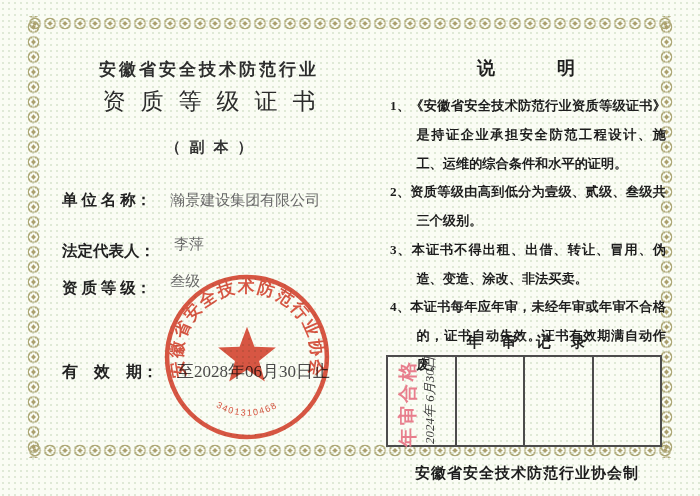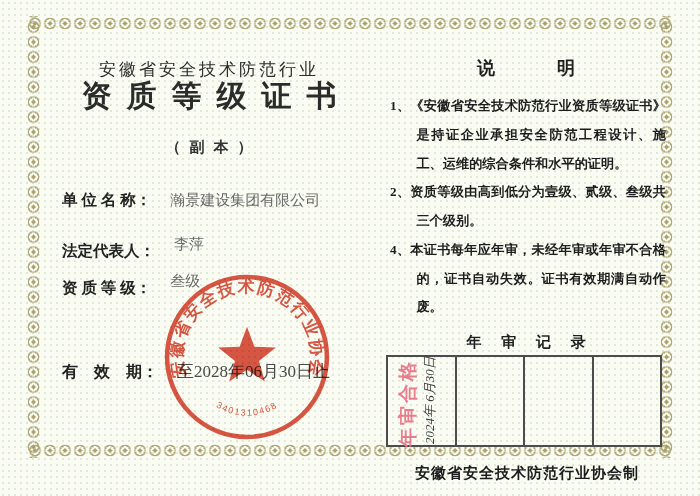--- a/index.html
+++ b/index.html
@@ -18,23 +18,23 @@
             radial-gradient(circle 2.1px at center, #ab9f6d 98%, transparent),
             radial-gradient(circle at center, transparent 4.2px, #aea877 4.4px, #aea877 5.7px, transparent 6.1px);
           background-size:15px 15px; background-position:center; }
   .edge.top    { left:0; top:0; right:0; height:15px; }
   .edge.bottom { left:0; bottom:0; right:0; height:15px; }
   .edge.left   { left:0; top:0; bottom:0; width:15px; }
   .edge.right  { right:0; top:0; bottom:0; width:15px; }
 
   
   .industry-line { position:absolute; left:58px; top:58px; width:302px; text-align:center;
-                   font-size:17px; font-weight:normal; color:#2d2d2d; letter-spacing:3px; }
-  .main-title { position:absolute; left:48px; top:76px; width:322px; text-align:center;
-                font-size:30px; font-weight:bold; color:#2b2b2b; letter-spacing:15px; text-indent:15px; }
+                   font-size:17px; font-weight:bold; color:#2d2d2d; letter-spacing:3px; }
+  .main-title { position:absolute; left:48px; top:86px; width:322px; text-align:center;
+                font-size:23px; font-weight:normal; color:#2b2b2b; letter-spacing:15px; text-indent:15px; }
   .copy-label { position:absolute; left:58px; top:138px; width:302px; text-align:center;
                 font-size:15px; font-weight:bold; color:#333; letter-spacing:9px; text-indent:9px; }
 
   .field { position:absolute; left:62px; white-space:nowrap; }
   .field .lbl { font-size:15.5px; font-weight:bold; color:#222; }
   .field .val { font-size:15px; color:#686868; margin-left:19px; }
   .field .val.raised { position:relative; top:-7px; }
   .f-name  { top:190px; }
   .f-legal { top:241px;text-align:center; }
   .f-grade { top:278px; }
@@ -118,20 +118,21 @@
       <text font-size="9" fill="#d8402c" letter-spacing="1.5" font-family="Liberation Sans,sans-serif">
         <textPath href="#sealNumArc" startOffset="50%" text-anchor="middle">3401310468</textPath>
       </text>
     </svg>
   </div>
 
   <div class="notes-title">说　明</div>
   <div class="notes">
     <p>1、《安徽省安全技术防范行业资质等级证书》是持证企业承担安全防范工程设计、施工、运维的综合条件和水平的证明。</p>
     <p>2、资质等级由高到低分为壹级、贰级、叁级共三个级别。</p>
+    <p>3、本证书不得出租、出借、转让、冒用、伪造、变造、涂改、非法买卖。</p>
     <p>4、本证书每年应年审，未经年审或年审不合格的，证书自动失效。证书有效期满自动作废。</p>
   </div>
 
   <div class="ar-title">年 审 记 录</div>
   <div class="ar-table">
     <div class="ar-cell">
       <span class="stamp-pass">年审合格</span>
       <span class="stamp-date">2024年 6月30日</span>
     </div>
     <div class="ar-cell"></div>

